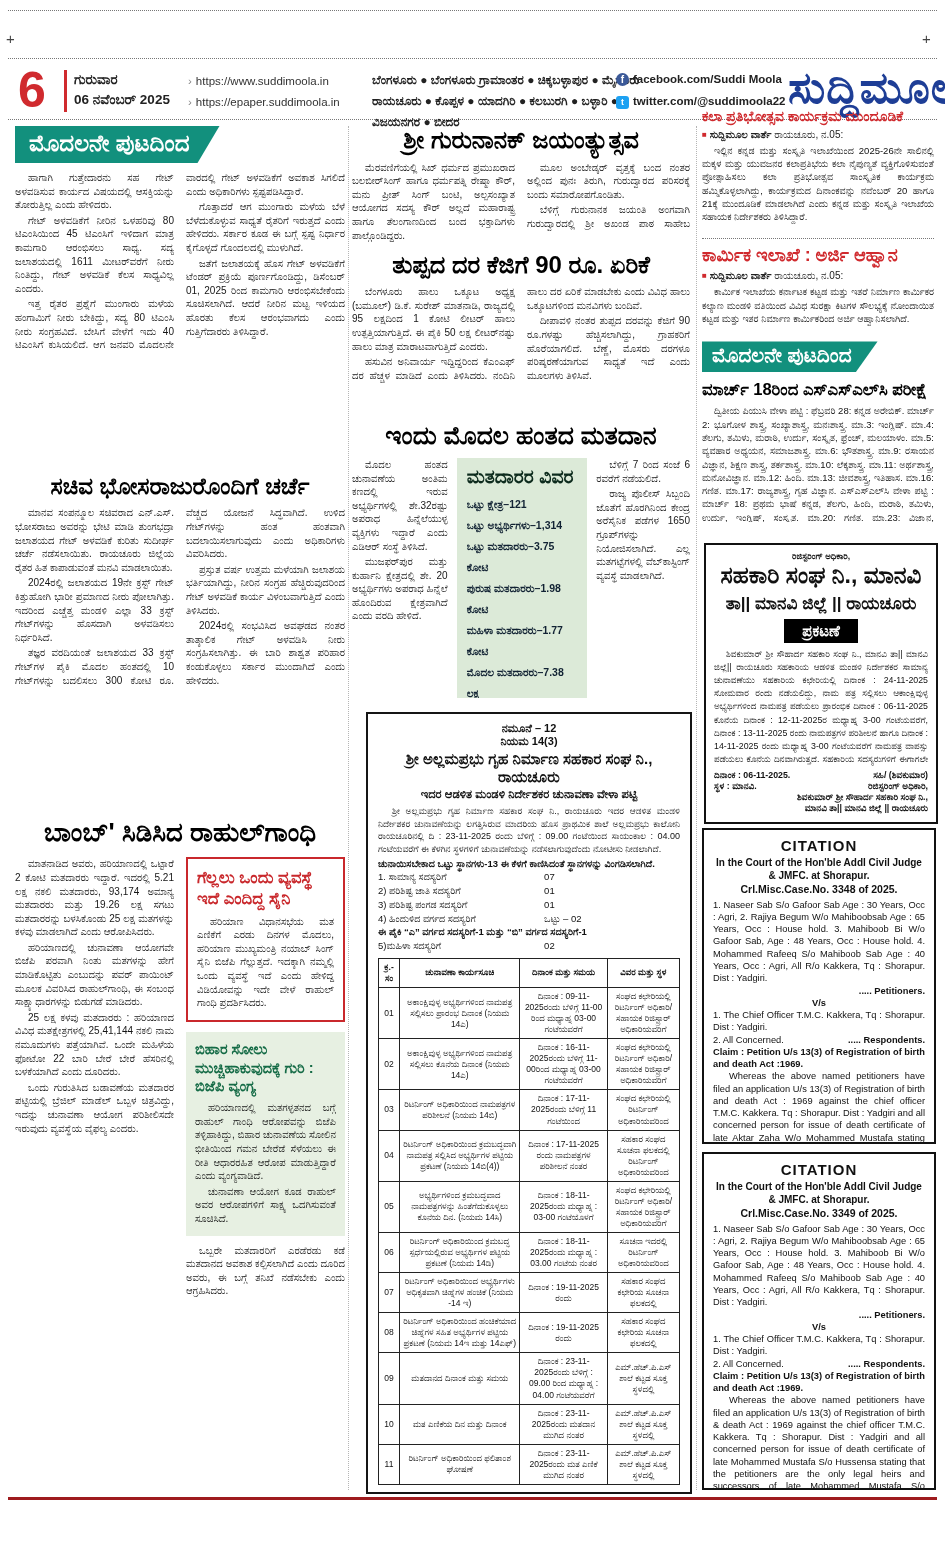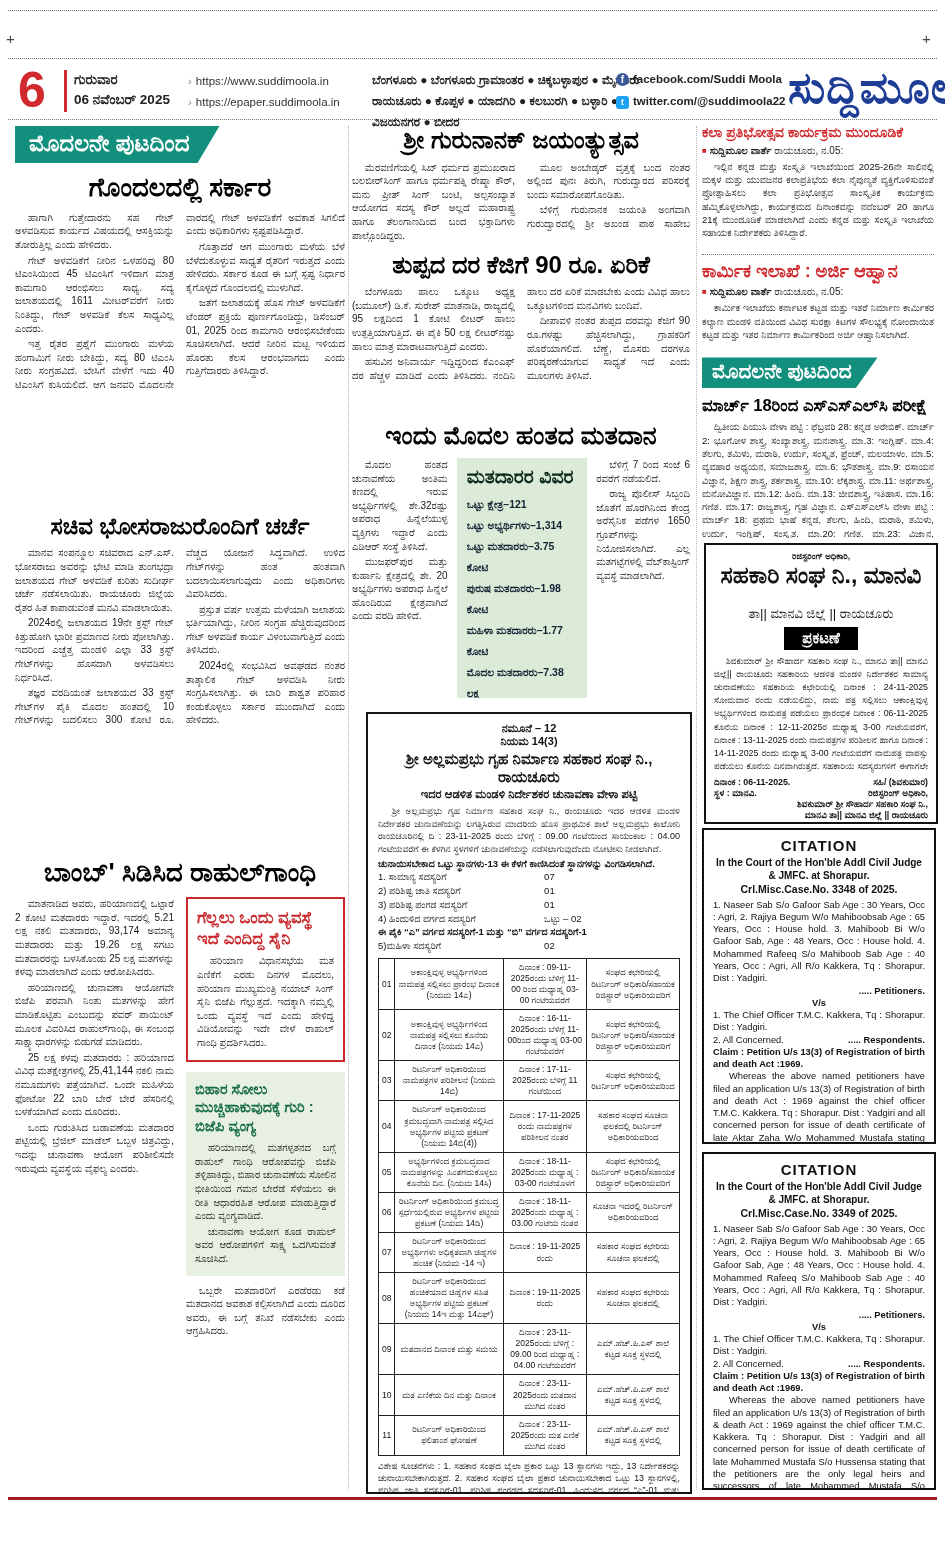--- a/index.html
+++ b/index.html
@@ -54,22 +54,22 @@
   .ftable th{font-weight:bold;}
   .f-notes{font-size:8.8px;line-height:1.35;text-align:justify;margin-top:5px;}
   
   .r-title{font-size:14px;} .r-title2{font-size:18px;} .r-title3{font-size:16.5px;}
   .rbody{font-size:9.5px;line-height:1.4;text-align:justify;}
   .rbody p{margin:0;text-indent:12px;}
   
   .adbox{border:2px solid #111;padding:6px 8px;background:#fff;text-align:center;}
   .ad-pre{font-size:8.5px;font-weight:bold;}
   .ad-t{font-size:23px;font-weight:900;line-height:1.2;}
-  .ad-sub{font-size:13px;font-weight:normal;margin-top:16px;}
-  .ad-label{display:inline-block;background:#000;color:#fff;font-size:15px;font-weight:bold;padding:3px 18px;margin:5px 0;font-family:Liberation Serif, serif;}
+  .ad-sub{font-size:17px;font-weight:bold;margin-top:4px;}
+  .ad-label{display:inline-block;background:#000;color:#fff;font-size:15px;font-weight:bold;padding:3px 18px;margin:5px 0;}
   .ad-body{font-size:8.8px;line-height:1.5;text-align:justify;text-indent:12px;}
   .ad-foot{display:flex;justify-content:space-between;font-size:8.8px;font-weight:bold;text-align:left;margin-top:4px;}
   .ad-foot .rt{text-align:right;}
   
   .cit{border:2px solid #111;padding:6px 9px;background:#fff;font-size:9.3px;line-height:1.32;}
   .cit .c-title{text-align:center;font-weight:bold;font-size:15px;letter-spacing:1px;}
   .cit .c-court{text-align:center;font-weight:bold;font-size:10px;line-height:1.3;}
   .cit .c-case{text-align:center;font-weight:bold;font-size:10.5px;margin:1px 0 2px;}
   .cit p{margin:0;text-align:justify;}
   .cit .pad{text-indent:16px;}
@@ -109,21 +109,20 @@
   <div class="abs social" style="left:616px;top:7px;">
     <div><span class="fb-badge">f</span><span>facebook.com/Suddi Moola</span></div>
     <div><span class="tw-badge">t</span><span>twitter.com/@suddimoola22</span></div>
   </div>
   <div class="abs logo" style="left:788px;top:4px;">ಸುದ್ದಿಮೂಲ</div>
 </div>
 
 <div class="abs" style="left:15px;top:126px;width:330px;">
   <div class="banner">ಮೊದಲನೇ ಪುಟದಿಂದ</div>
 
-  <div class="hl" style="font-size:26px;margin-top:10px;">ಗೊಂದಲದಲ್ಲಿ ಸರ್ಕಾರ</div>
   <div class="kbody cols2" style="margin-top:8px;height:296px;overflow:hidden;">
     <p>ಹಾಗಾಗಿ ಗುತ್ತೇದಾರನು ಸಹ ಗೇಟ್ ಅಳವಡಿಸುವ ಕಾರ್ಯದ ವಿಷಯದಲ್ಲಿ ಆಸಕ್ತಿಯನ್ನು ತೋರುತ್ತಿಲ್ಲ ಎಂದು ಹೇಳಿದರು.</p>
     <p>ಗೇಟ್ ಅಳವಡಿಕೆಗೆ ನೀರಿನ ಒಳಹರಿವು 80 ಟಿಎಂಸಿಯಿಂದ 45 ಟಿಎಂಸಿಗೆ ಇಳಿದಾಗ ಮಾತ್ರ ಕಾಮಗಾರಿ ಆರಂಭಿಸಲು ಸಾಧ್ಯ. ಸದ್ಯ ಜಲಾಶಯದಲ್ಲಿ 1611 ಮೀಟರ್‌ವರೆಗೆ ನೀರು ನಿಂತಿದ್ದು, ಗೇಟ್ ಅಳವಡಿಕೆ ಕೆಲಸ ಸಾಧ್ಯವಿಲ್ಲ ಎಂದರು.</p>
     <p>ಇತ್ತ ರೈತರ ಪ್ರಶ್ನೆಗೆ ಮುಂಗಾರು ಮಳೆಯ ಹಂಗಾಮಿಗೆ ನೀರು ಬೇಕಿದ್ದು, ಸದ್ಯ 80 ಟಿಎಂಸಿ ನೀರು ಸಂಗ್ರಹವಿದೆ. ಬೇಸಿಗೆ ವೇಳೆಗೆ ಇದು 40 ಟಿಎಂಸಿಗೆ ಕುಸಿಯಲಿದೆ. ಆಗ ಜನವರಿ ಮೊದಲನೇ ವಾರದಲ್ಲಿ ಗೇಟ್ ಅಳವಡಿಕೆಗೆ ಅವಕಾಶ ಸಿಗಲಿದೆ ಎಂದು ಅಧಿಕಾರಿಗಳು ಸ್ಪಷ್ಟಪಡಿಸಿದ್ದಾರೆ.</p>
     <p>ಗೊತ್ತಾದರೆ ಆಗ ಮುಂಗಾರು ಮಳೆಯ ಬೆಳೆ ಬೆಳೆದುಕೊಳ್ಳುವ ಸಾಧ್ಯತೆ ರೈತರಿಗೆ ಇರುತ್ತದೆ ಎಂದು ಹೇಳಿದರು. ಸರ್ಕಾರ ಕೂಡ ಈ ಬಗ್ಗೆ ಸ್ಪಷ್ಟ ನಿರ್ಧಾರ ಕೈಗೊಳ್ಳದೆ ಗೊಂದಲದಲ್ಲಿ ಮುಳುಗಿದೆ.</p>
     <p>ಜತೆಗೆ ಜಲಾಶಯಕ್ಕೆ ಹೊಸ ಗೇಟ್ ಅಳವಡಿಕೆಗೆ ಟೆಂಡರ್ ಪ್ರಕ್ರಿಯೆ ಪೂರ್ಣಗೊಂಡಿದ್ದು, ಡಿಸೆಂಬರ್ 01, 2025 ರಿಂದ ಕಾಮಗಾರಿ ಆರಂಭಿಸಬೇಕೆಂದು ಸೂಚಿಸಲಾಗಿದೆ. ಆದರೆ ನೀರಿನ ಮಟ್ಟ ಇಳಿಯದ ಹೊರತು ಕೆಲಸ ಆರಂಭವಾಗದು ಎಂದು ಗುತ್ತಿಗೆದಾರರು ತಿಳಿಸಿದ್ದಾರೆ.</p>
   </div>
 
   <div class="hl" style="font-size:23px;margin-top:6px;">ಸಚಿವ ಭೋಸರಾಜುರೊಂದಿಗೆ ಚರ್ಚೆ</div>
   <div class="kbody cols2" style="margin-top:7px;height:312px;overflow:hidden;">
@@ -226,20 +225,26 @@
     </div>
   <div class="f-seat" style="font-weight:bold;">
       <span>ಈ ಪೈಕಿ “ಎ” ವರ್ಗದ ಸದಸ್ಯರಿಗೆ-1 ಮತ್ತು “ಬಿ” ವರ್ಗದ ಸದಸ್ಯರಿಗೆ-1</span>
     </div>
   <div class="f-seat">
       <span class="lab">5)ಮಹಿಳಾ ಸದಸ್ಯರಿಗೆ</span>
       <span class="val">02</span>
     </div>
   <table class="ftable">
     <tbody>
+        <tr>
+      <th style="width:7%;">ಕ್ರ.-ಸಂ</th>
+      <th style="width:40%;">ಚುನಾವಣಾ ಕಾರ್ಯಸೂಚಿ</th>
+      <th style="width:29%;">ದಿನಾಂಕ ಮತ್ತು ಸಮಯ</th>
+      <th style="width:24%;">ವಿವರ ಮತ್ತು ಸ್ಥಳ</th>
+    </tr>
     <tr>
           <td>01</td>
           <td>ಅಕಾಂಕ್ಷಿವುಳ್ಳ ಅಭ್ಯರ್ಥಿಗಳಿಂದ ನಾಮಪತ್ರ ಸಲ್ಲಿಸಲು ಪ್ರಾರಂಭ ದಿನಾಂಕ (ನಿಯಮ 14ಎ)</td>
           <td>ದಿನಾಂಕ : 09-11-2025ರಂದು ಬೆಳಿಗ್ಗೆ 11-00 ರಿಂದ ಮಧ್ಯಾಹ್ನ 03-00 ಗಂಟೆಯವರೆಗೆ</td>
           <td>ಸಂಘದ ಕಛೇರಿಯಲ್ಲಿ ರಿಟರ್ನಿಂಗ್ ಅಧಿಕಾರಿ/ಸಹಾಯಕ ರಿಜಿಸ್ಟ್ರಾರ್ ಅಧಿಕಾರಿಯವರಿಗೆ</td>
         </tr>
     <tr>
           <td>02</td>
           <td>ಅಕಾಂಕ್ಷಿವುಳ್ಳ ಅಭ್ಯರ್ಥಿಗಳಿಂದ ನಾಮಪತ್ರ ಸಲ್ಲಿಸಲು ಕೊನೆಯ ದಿನಾಂಕ (ನಿಯಮ 14ಎ)</td>
           <td>ದಿನಾಂಕ : 16-11-2025ರಂದು ಬೆಳಿಗ್ಗೆ 11-00ರಿಂದ ಮಧ್ಯಾಹ್ನ 03-00 ಗಂಟೆಯವರೆಗೆ</td>
@@ -298,21 +303,21 @@
           <td>ರಿಟರ್ನಿಂಗ್ ಅಧಿಕಾರಿಯಿಂದ ಫಲಿತಾಂಶ ಘೋಷಣೆ</td>
           <td>ದಿನಾಂಕ : 23-11-2025ರಂದು ಮತ ಎಣಿಕೆ ಮುಗಿದ ನಂತರ</td>
           <td>ಎಮ್.ಹೆಚ್.ಪಿ.ಎಸ್ ಶಾಲೆ ಕಟ್ಟಡ ಸೂಕ್ತ ಸ್ಥಳದಲ್ಲಿ</td>
         </tr>
   </tbody>
     </table>
   <div class="f-notes">ವಿಶೇಷ ಸೂಚನೆಗಳು : 1. ಸಹಕಾರ ಸಂಘದ ಬೈಲಾ ಪ್ರಕಾರ ಒಟ್ಟು 13 ಸ್ಥಾನಗಳು ಇದ್ದು, 13 ನಿರ್ದೇಶಕರನ್ನು ಚುನಾಯಿಸಬೇಕಾಗಿರುತ್ತದೆ. 2. ಸಹಕಾರ ಸಂಘದ ಬೈಲಾ ಪ್ರಕಾರ ಚುನಾಯಿಸಬೇಕಾದ ಒಟ್ಟು 13 ಸ್ಥಾನಗಳಲ್ಲಿ, ಪರಿಶಿಷ್ಟ ಜಾತಿ ಸದಸ್ಯರಿಗೆ-01, ಪರಿಶಿಷ್ಟ ಪಂಗಡದ ಸದಸ್ಯರಿಗೆ-01, ಹಿಂದುಳಿದ ವರ್ಗದ “ಎ”-01 ಮತ್ತು ಹಿಂದುಳಿದ ವರ್ಗದ “ಬಿ”-01, ಮಹಿಳಾ-02, ಮತ್ತು ಸಾಮಾನ್ಯ ಸದಸ್ಯರಿಗೆ- 06 ಸ್ಥಾನಗಳನ್ನು ಕಾಯ್ದಿರಿಸಲಾಗಿದೆ. 3. ಸಹಕಾರ ಸಂಘಗಳ ಕಾಯ್ದೆ ನಿಯಮ ಮತ್ತು ಬೈಲಾ ಪ್ರಕಾರ ನಿರ್ದೇಶಕ ಮಂಡಳಿಗೆ ಅರ್ಹರಾದ ಸದಸ್ಯರು ಮಾತ್ರ ಸ್ಪರ್ಧಿಸಬಹುದು. 4. ನಾಮಪತ್ರಗಳನ್ನು ಸಂಘದ ಕಛೇರಿಯಲ್ಲಿ ನಿಗದಿತ ಅವಧಿಯಲ್ಲಿ ಪಡೆಯಬಹುದು. 5. ಮತದಾರರ ಪಟ್ಟಿಯನ್ನು ಸಂಘದ ಸೂಚನಾ ಫಲಕದಲ್ಲಿ ಪ್ರಕಟಿಸಲಾಗಿದೆ. 6. ನಾಮಪತ್ರದ ಶುಲ್ಕ ರೂ.50 (ನಾ.1000-10)ನ್ನು ನಿಗದಿಪಡಿಸಲಾಗಿದೆ. 7. ಚುನಾವಣಾ ಪ್ರಕ್ರಿಯೆಯ ಬಗ್ಗೆ ಆಕ್ಷೇಪಣೆಗಳಿದ್ದಲ್ಲಿ ರಿಟರ್ನಿಂಗ್ ಅಧಿಕಾರಿಯವರಿಗೆ ಲಿಖಿತವಾಗಿ ಸಲ್ಲಿಸಬಹುದು. 8. ಮತದಾನದ ದಿನ ಸದಸ್ಯರು ಗುರುತಿನ ಚೀಟಿ ತರುವುದು ಕಡ್ಡಾಯ. 9. ಹೆಚ್ಚಿನ ಮಾಹಿತಿಗಾಗಿ ಸಂಘದ ಕಛೇರಿಯನ್ನು ಸಂಪರ್ಕಿಸಬಹುದು. 10. ಈ ವೇಳಾಪಟ್ಟಿಯನ್ನು ಸೂಚನಾ ಫಲಕದಲ್ಲಿ ಪ್ರಕಟಿಸಲಾಗಿದೆ.</div>
 
 </div>
 
-<div class="abs" style="left:702px;top:124px;width:232px;">
+<div class="abs" style="left:702px;top:108px;width:232px;">
   <div class="hl-red r-title">ಕಲಾ ಪ್ರತಿಭೋತ್ಸವ ಕಾರ್ಯಕ್ರಮ ಮುಂದೂಡಿಕೆ</div>
   <div class="byline" style="margin-top:4px;">
     <span class="sq">■</span> <b>ಸುದ್ದಿಮೂಲ ವಾರ್ತೆ</b> <span>ರಾಯಚೂರು, ನ.05:</span>
   </div>
   <div class="rbody" style="margin-top:3px;height:88px;overflow:hidden;">
     <p>ಇಲ್ಲಿನ ಕನ್ನಡ ಮತ್ತು ಸಂಸ್ಕೃತಿ ಇಲಾಖೆಯಿಂದ 2025-26ನೇ ಸಾಲಿನಲ್ಲಿ ಮಕ್ಕಳ ಮತ್ತು ಯುವಜನರ ಕಲಾಪ್ರತಿಭೆಯ ಕಲಾ ನೈಪುಣ್ಯತೆ ವ್ಯಕ್ತಿಗೊಳಿಸುವಂತೆ ಪ್ರೋತ್ಸಾಹಿಸಲು ಕಲಾ ಪ್ರತಿಭೋತ್ಸವ ಸಾಂಸ್ಕೃತಿಕ ಕಾರ್ಯಕ್ರಮ ಹಮ್ಮಿಕೊಳ್ಳಲಾಗಿದ್ದು, ಕಾರ್ಯಕ್ರಮದ ದಿನಾಂಕವನ್ನು ನವೆಂಬರ್ 20 ಹಾಗೂ 21ಕ್ಕೆ ಮುಂದೂಡಿಕೆ ಮಾಡಲಾಗಿದೆ ಎಂದು ಕನ್ನಡ ಮತ್ತು ಸಂಸ್ಕೃತಿ ಇಲಾಖೆಯ ಸಹಾಯಕ ನಿರ್ದೇಶಕರು ತಿಳಿಸಿದ್ದಾರೆ.</p>
   </div>
   <div class="dot-h" style="margin:6px 0;"></div>
 
   <div class="hl-red r-title2">ಕಾರ್ಮಿಕ ಇಲಾಖೆ : ಅರ್ಜಿ ಆಹ್ವಾನ</div>

